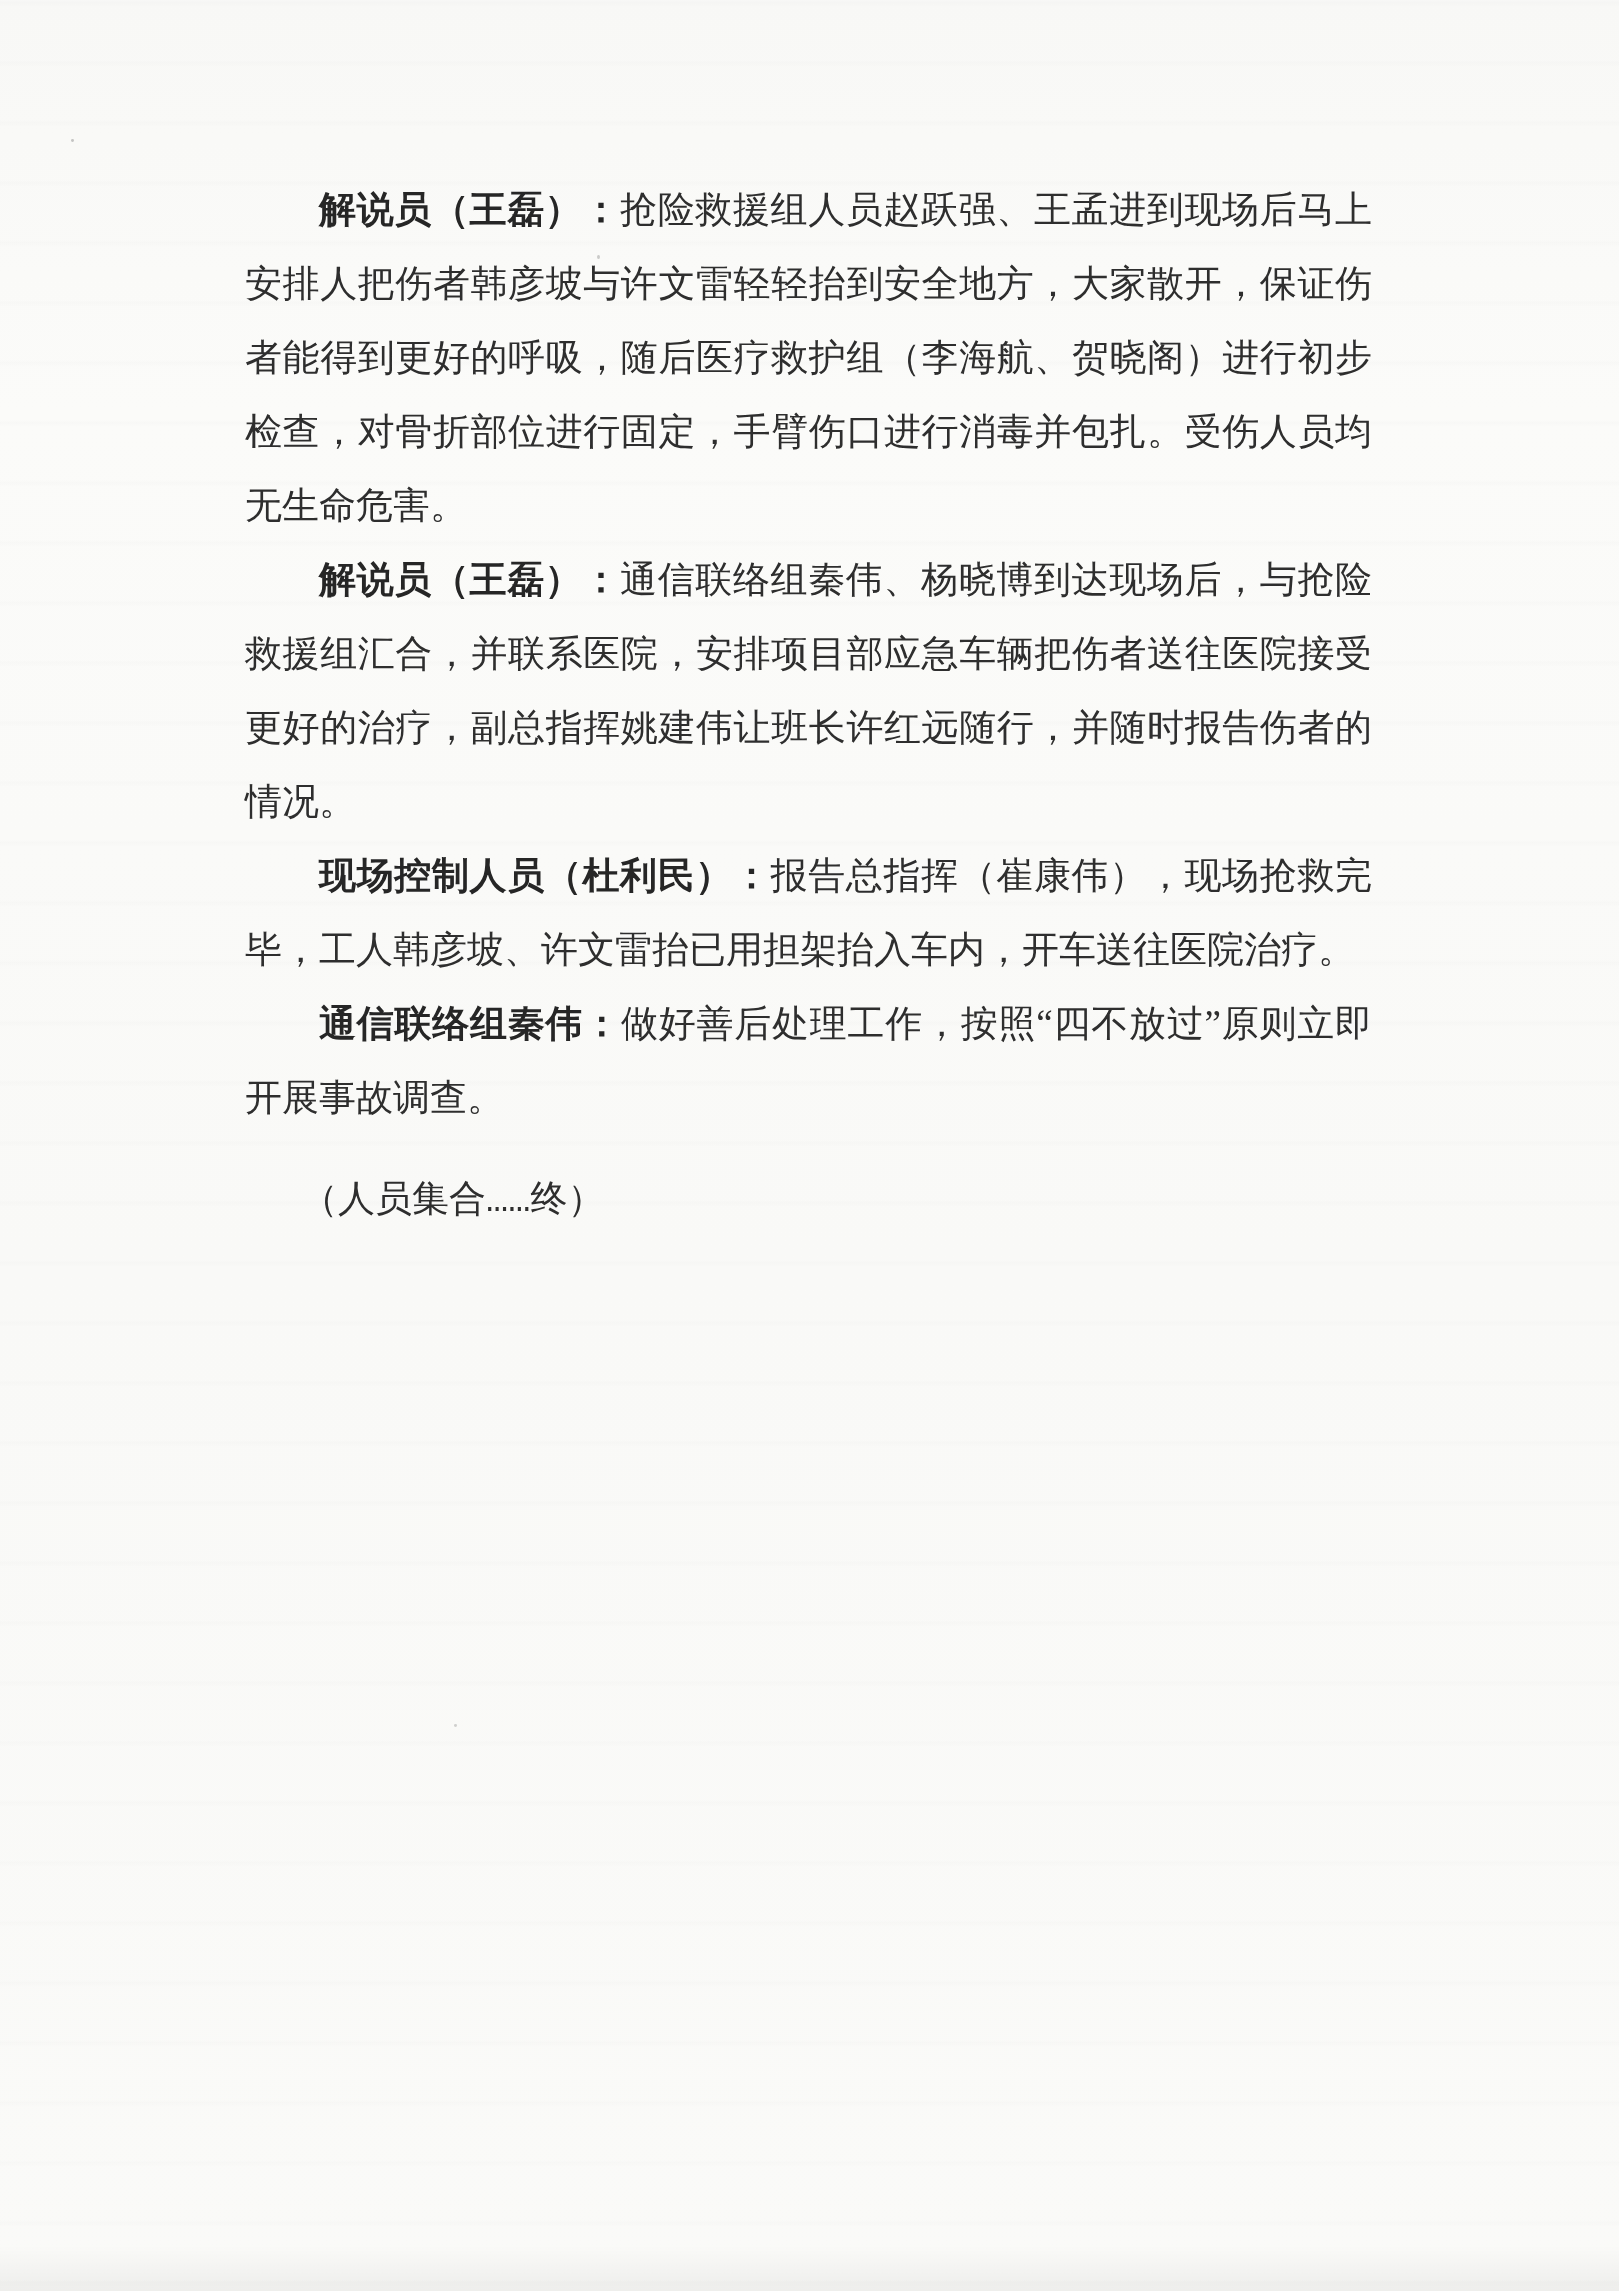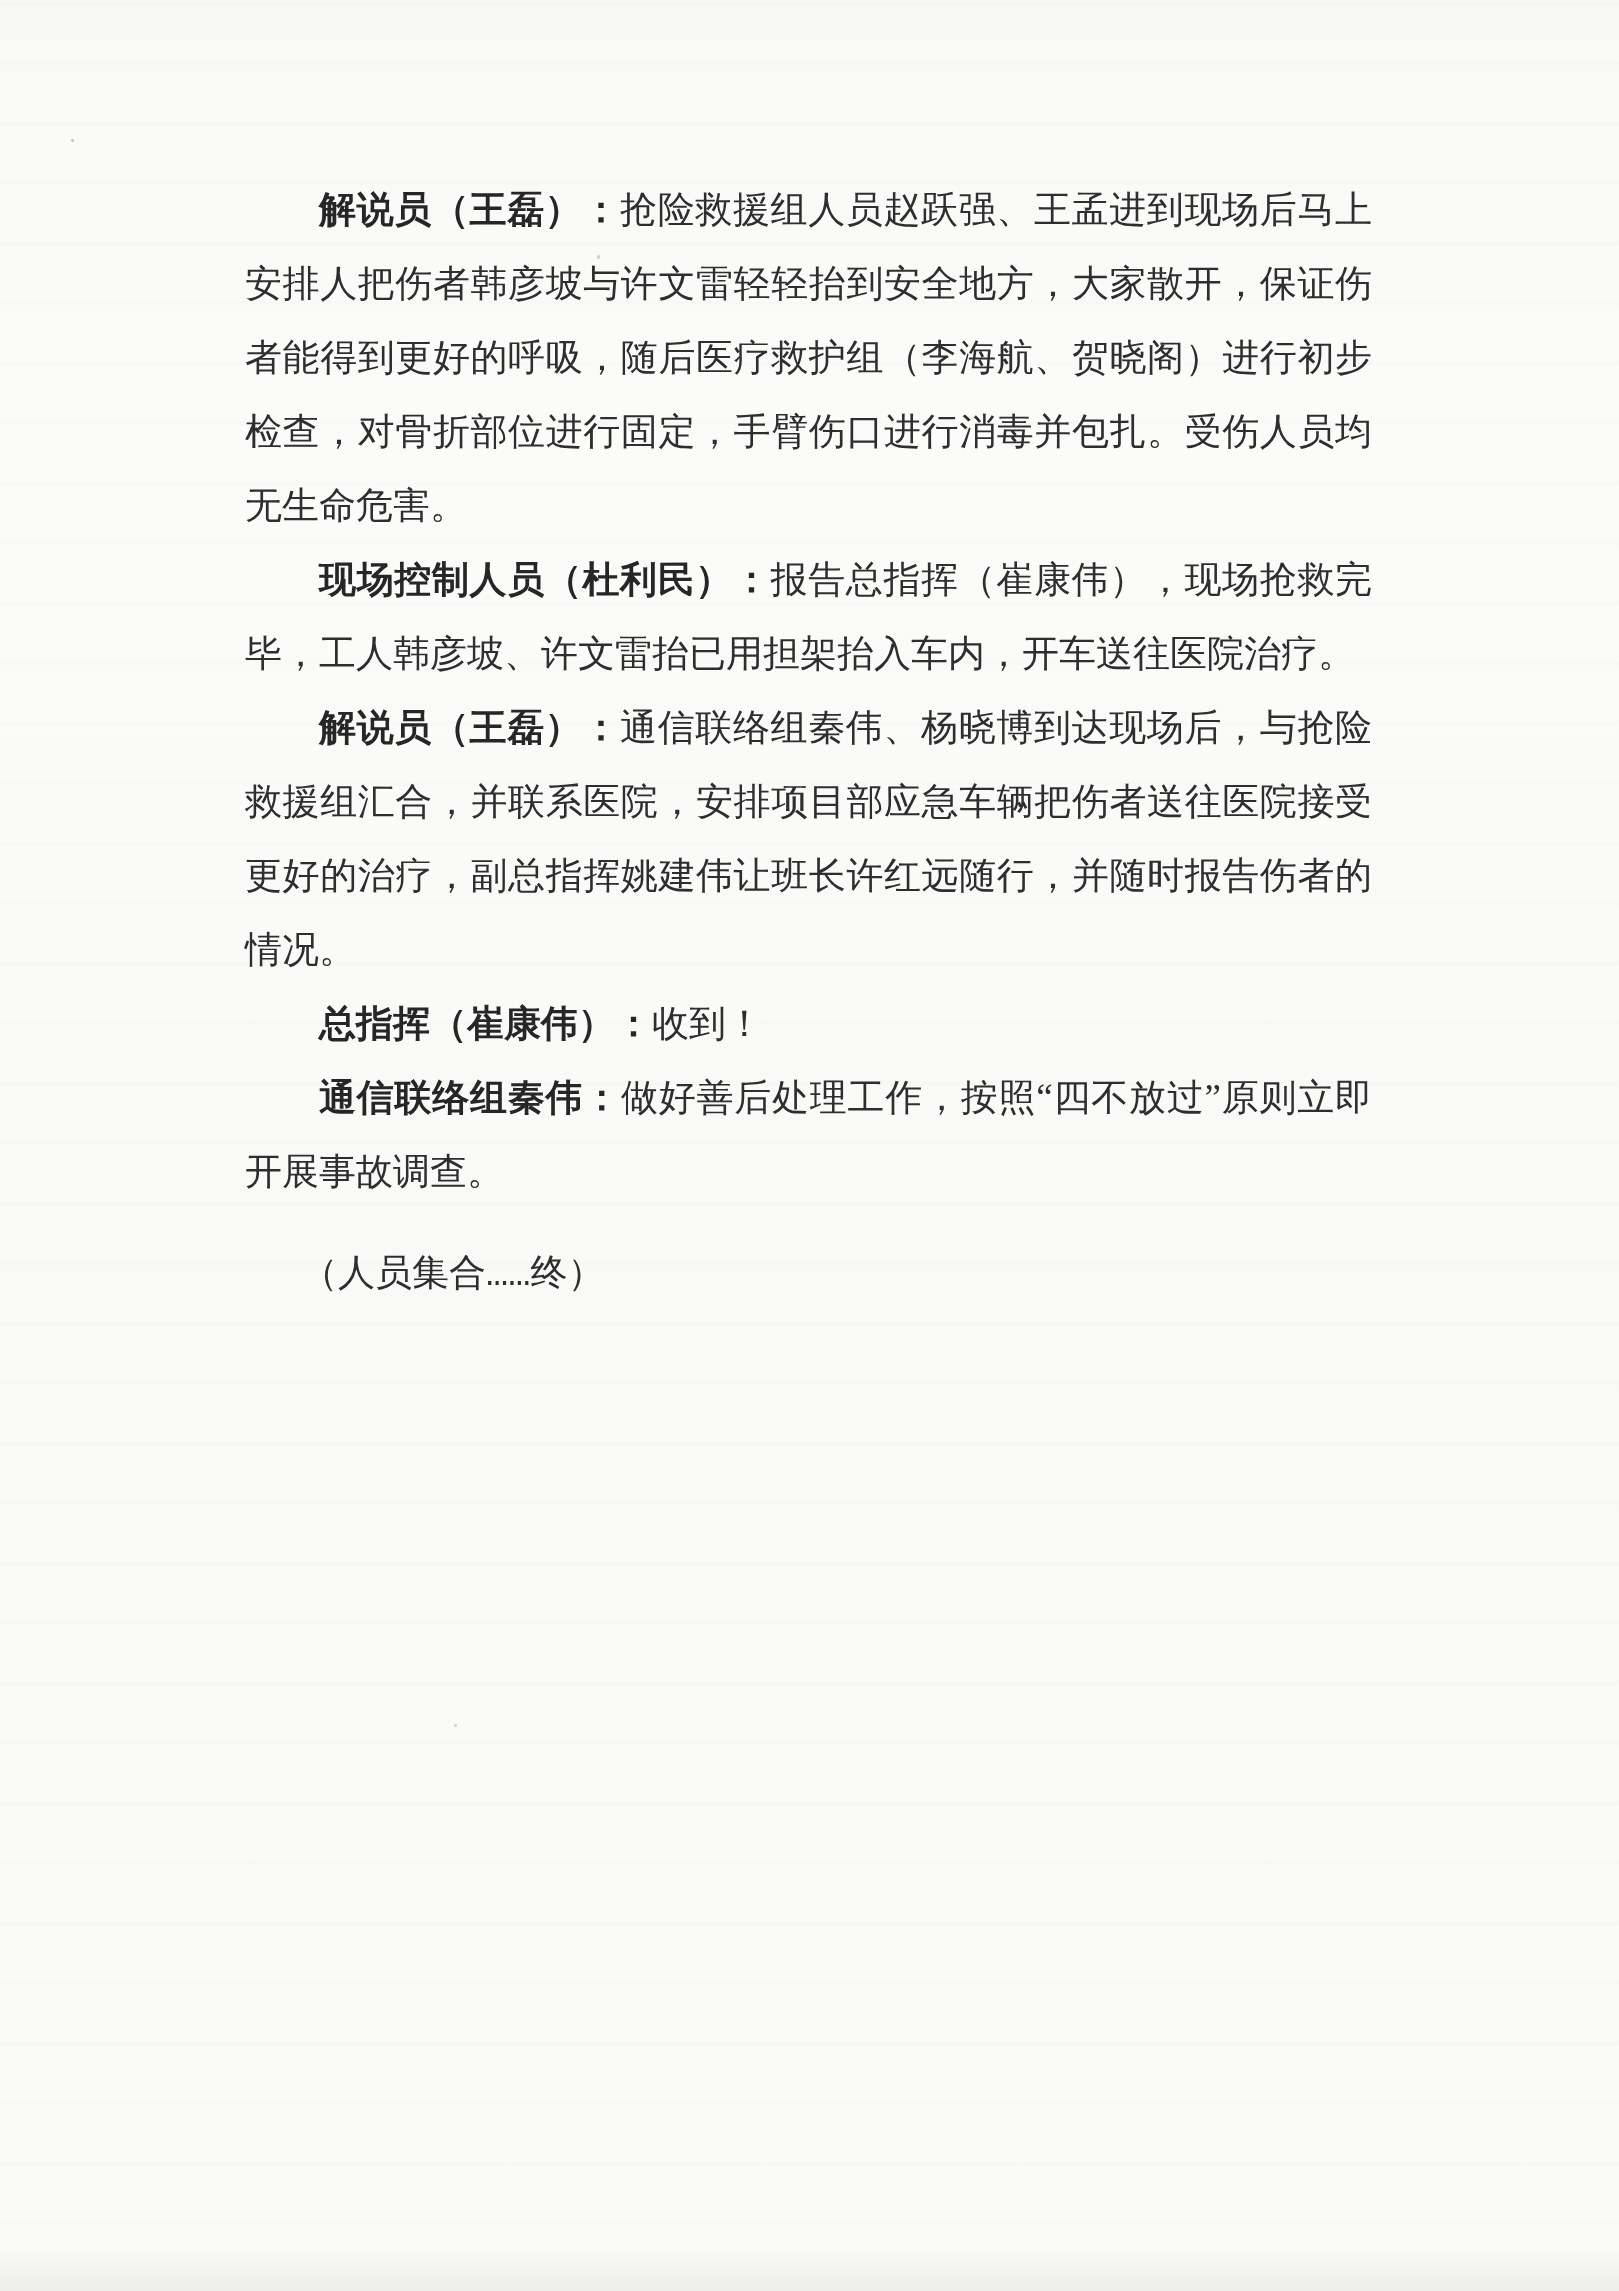--- a/index.html
+++ b/index.html
@@ -73,25 +73,24 @@
 </style>
 </head>
 <body>
 
 <div class="page">
   <div class="scan-streaks"></div>
 
   <div class="text-block">
     <p><span class="speaker">解说员（王磊）：</span><span>抢险救援组人员赵跃强、王孟进到现场后马上安排人把伤者韩彦坡与许文雷轻轻抬到安全地方，大家散开，保证伤者能得到更好的呼吸，随后医疗救护组（李海航、贺晓阁）进行初步检查，对骨折部位进行固定，手臂伤口进行消毒并包扎。受伤人员均无生命危害。</span></p>
 
+    <p><span class="speaker">解说员（王磊）：</span><span>通信联络组秦伟、杨晓博到达现场后，与抢险救援组汇合，并联系医院，安排项目部应急车辆把伤者送往医院接受更好的治疗，副总指挥姚建伟让班长许红远随行，并随时报告伤者的情况。</span></p>
+
     <p><span class="speaker">现场控制人员（杜利民）：</span><span>报告总指挥（崔康伟），现场抢救完毕，工人韩彦坡、许文雷抬已用担架抬入车内，开车送往医院治疗。</span></p>
 
-    <p><span class="speaker">解说员（王磊）：</span><span>通信联络组秦伟、杨晓博到达现场后，与抢险救援组汇合，并联系医院，安排项目部应急车辆把伤者送往医院接受更好的治疗，副总指挥姚建伟让班长许红远随行，并随时报告伤者的情况。</span></p>
-
-    <p><span class="speaker">总指挥（崔康伟）：</span><span>收到！</span></p>
 
     <p><span class="speaker">通信联络组秦伟：</span><span>做好善后处理工作，按照“四不放过”原则立即开展事故调查。</span></p>
 
 
     <p class="gap-md indent-narrow"><span class="speaker"></span><span>（人员集合……终）</span></p>
 
   </div>
 
   <div class="speck speck-1"></div>
   <div class="speck speck-2"></div>

